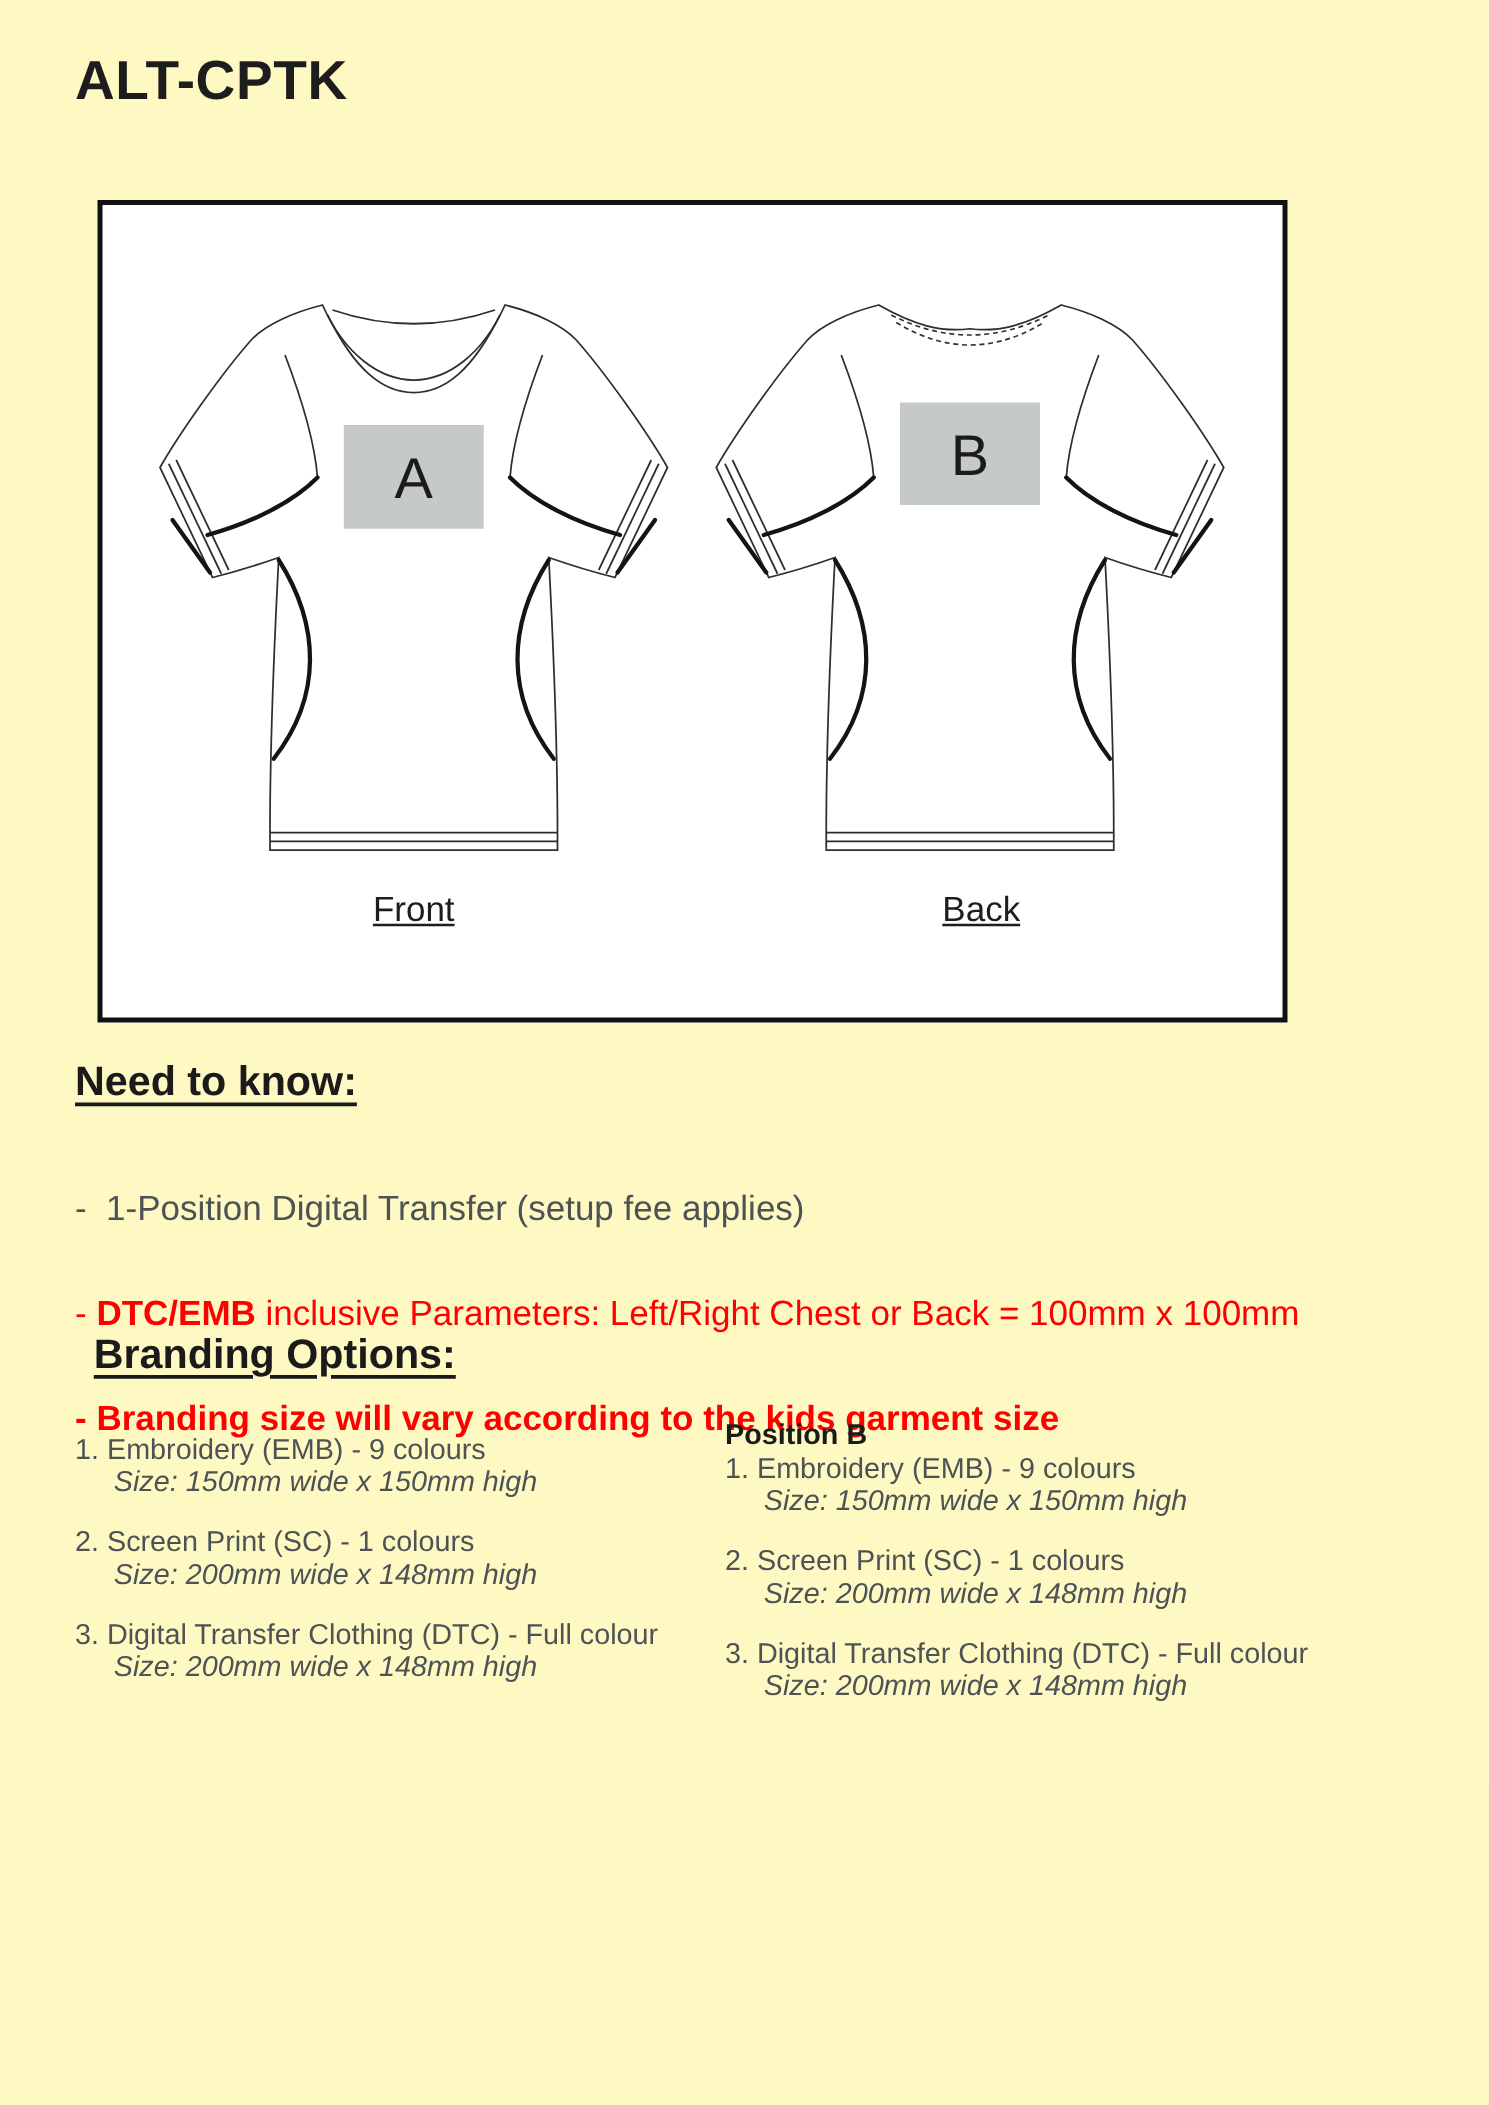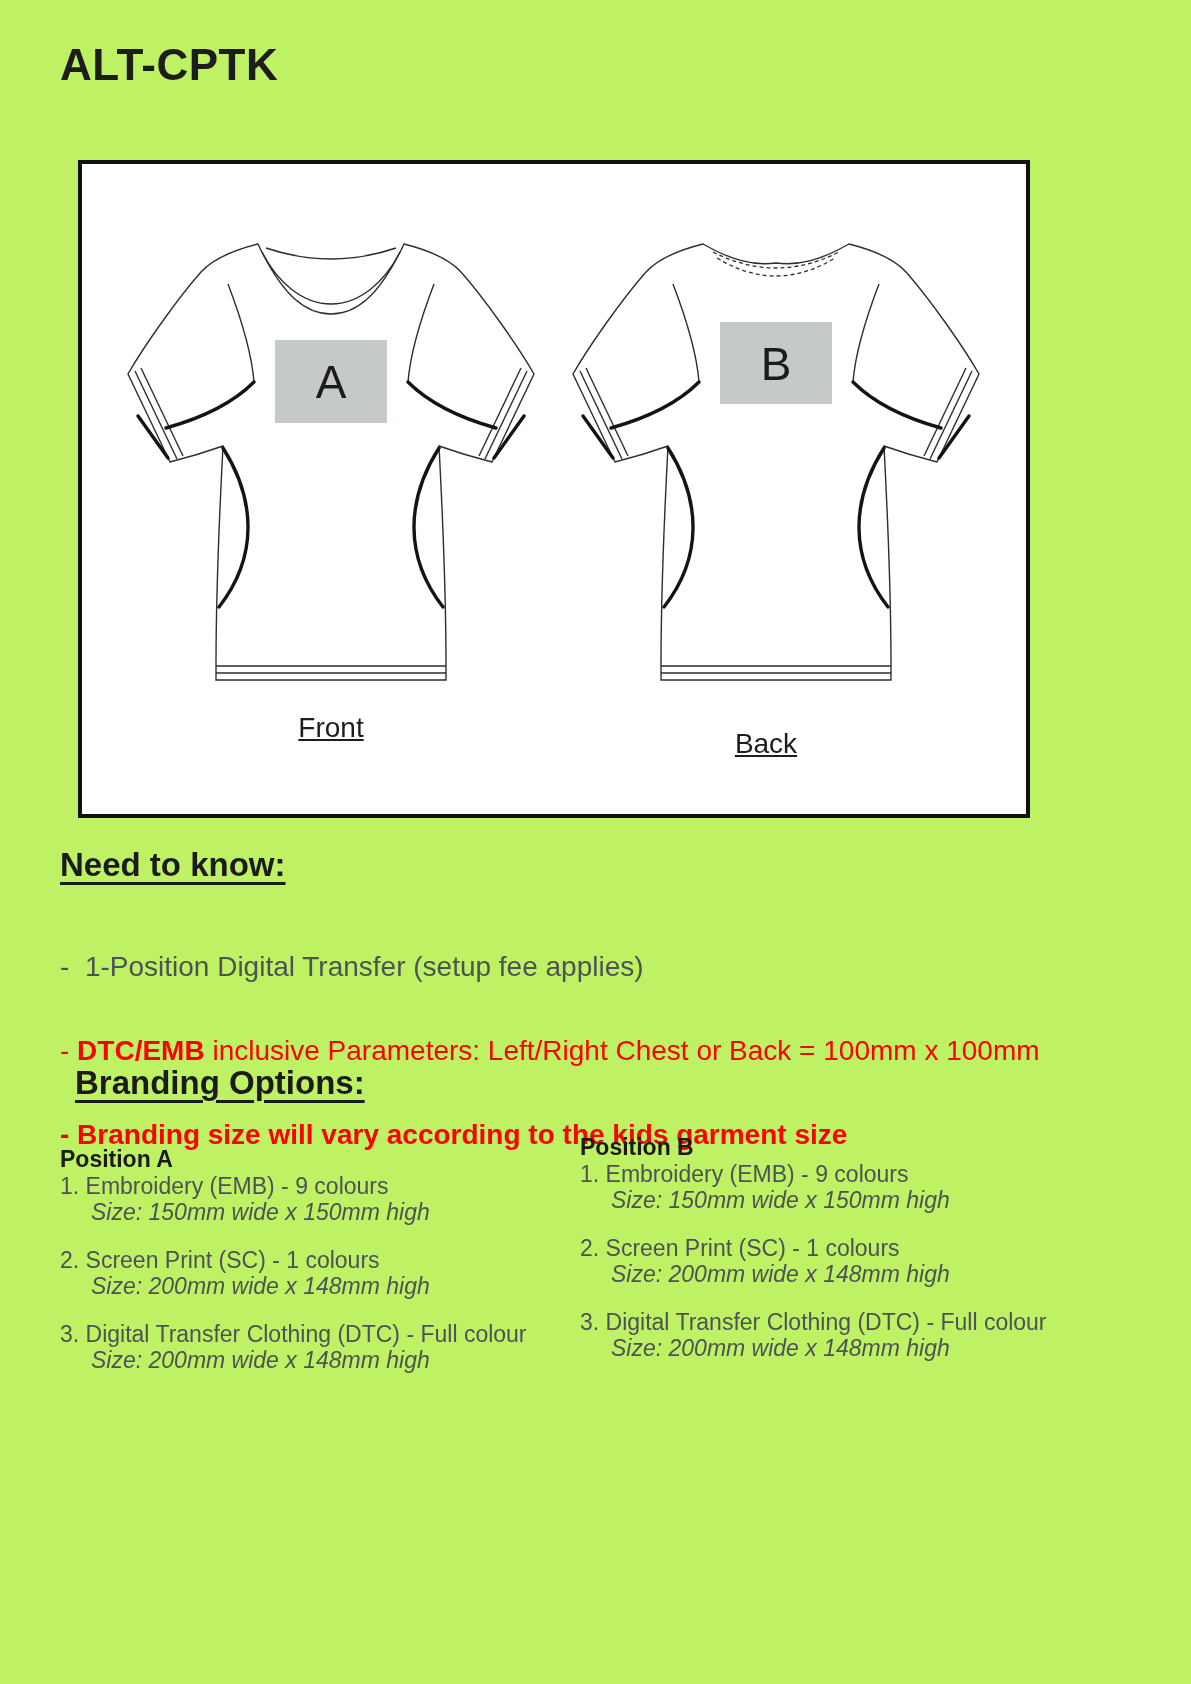--- a/index.html
+++ b/index.html
@@ -1,19 +1,19 @@
 <!DOCTYPE html>
 <html><head>
 <meta charset="utf-8">
 <style>
   * { margin:0; padding:0; box-sizing:border-box; }
   html,body { background:#ffffff; }
   body { font-family:"Liberation Sans", sans-serif; }
   #page {
-    position:relative; width:1191px; height:1684px; background:#bef264;
+    position:relative; width:1191px; height:1684px; background:#fef9c3;
     overflow:hidden;
   }
   
   #sku-title {
     position:absolute; left:60px; top:40px;
     font-size:44px; font-weight:bold; color:#1d1d1d; letter-spacing:.5px;
   }
   #product-title {
     position:absolute; left:60px; top:92px;
     font-size:42px; font-weight:400; color:#4e5355;
@@ -24,21 +24,21 @@
     border:4px solid #111111; background:#ffffff;
   }
   .shirt-svg { position:absolute; top:58px; width:450px; height:480px; }
   #front-shirt { left:24px; }
   #back-shirt  { left:469px; }
   .view-label {
     position:absolute; top:548px; width:450px; text-align:center;
     font-size:28px; color:#1d1d1d;text-decoration:underline;
   }
   #front-label { left:24px; }
-  #back-label  { left:459px;margin-top:16px; }
+  #back-label  { left:478px; }
   .thin  { fill:none; stroke:#2e2e2e; stroke-width:1.4; }
   .bold  { fill:none; stroke:#141414; stroke-width:3.4; stroke-linecap:round; }
   .dash  { fill:none; stroke:#2e2e2e; stroke-width:1.3; stroke-dasharray:4 3; }
   .placement-rect { fill:#c5cac7; }
   .placement-letter {
     font-family:"Liberation Sans", sans-serif; font-size:46px; fill:#1b1b1b;
     text-anchor:middle;
   }
   
   .section-heading {
@@ -164,21 +164,20 @@
 
   <div id="bullets">
     <div><span>-  1-Position Digital Transfer (setup fee applies)</span></div>
     <div class="red"><span>- </span><span class="b">DTC/EMB</span><span> inclusive Parameters: Left/Right Chest or Back = 100mm x 100mm</span></div>
     <div class="red b"><span>- Branding size will vary according to the kids garment size</span></div>
   </div>
 
   <div id="branding-heading" class="section-heading">Branding Options:</div>
 
   <div id="pos-col-a" class="pos-col">
-    <div class="pos-title">Position A</div>
     <div class="opt-item">
       <div class="opt-label">1. Embroidery (EMB) - 9 colours</div>
       <div class="opt-size">Size: 150mm wide x 150mm high</div>
     </div>
     <div class="opt-item">
       <div class="opt-label">2. Screen Print (SC) - 1 colours</div>
       <div class="opt-size">Size: 200mm wide x 148mm high</div>
     </div>
     <div class="opt-item">
       <div class="opt-label">3. Digital Transfer Clothing (DTC) - Full colour</div>

